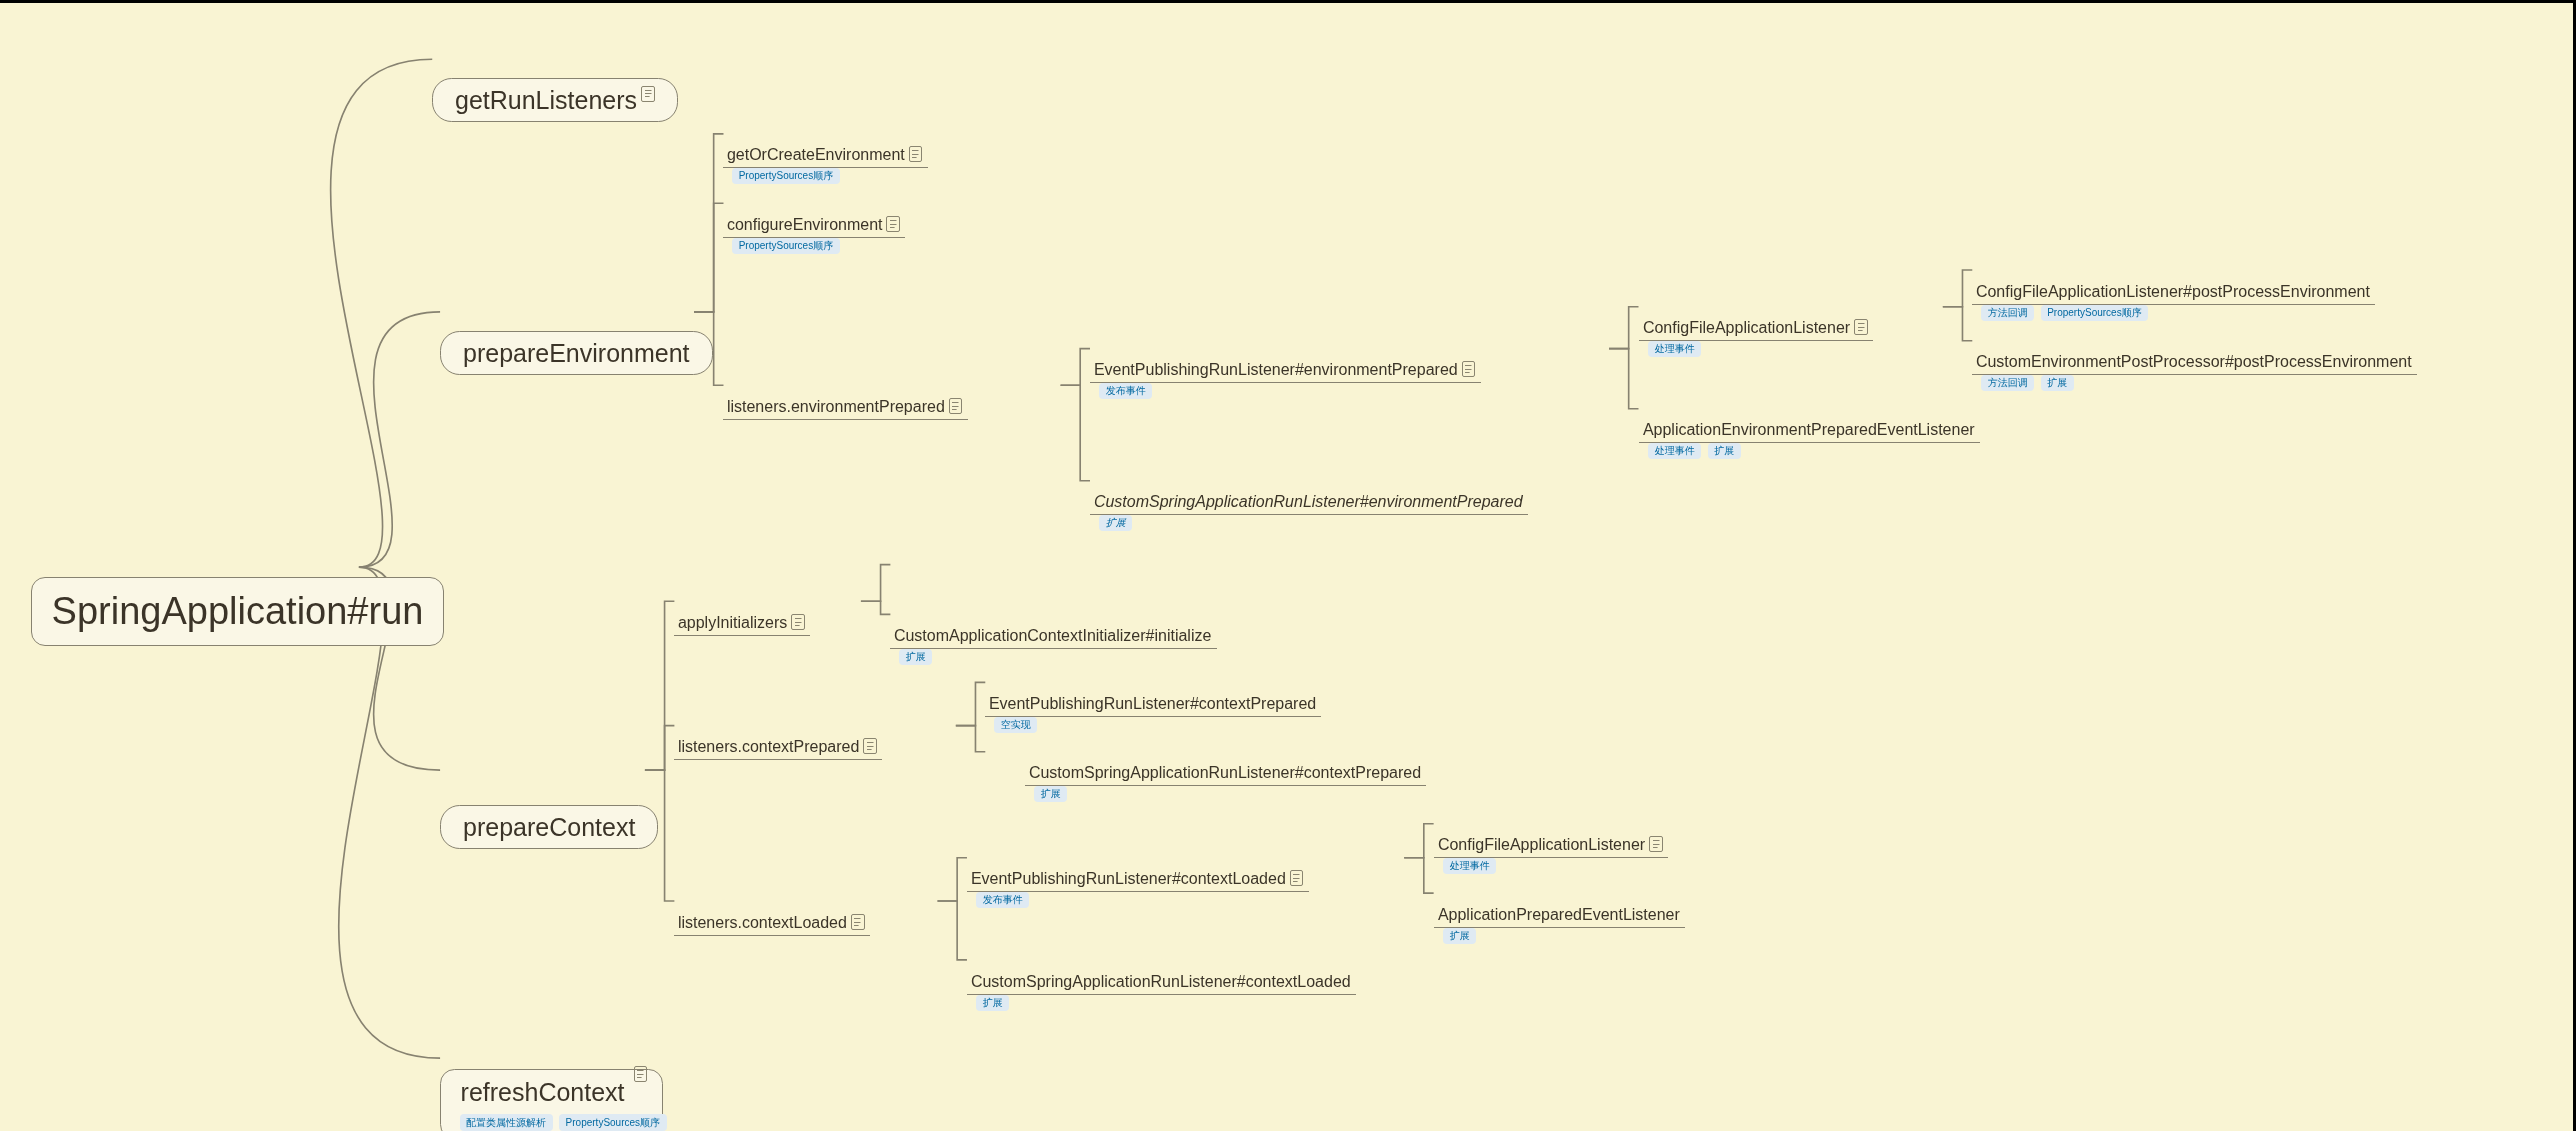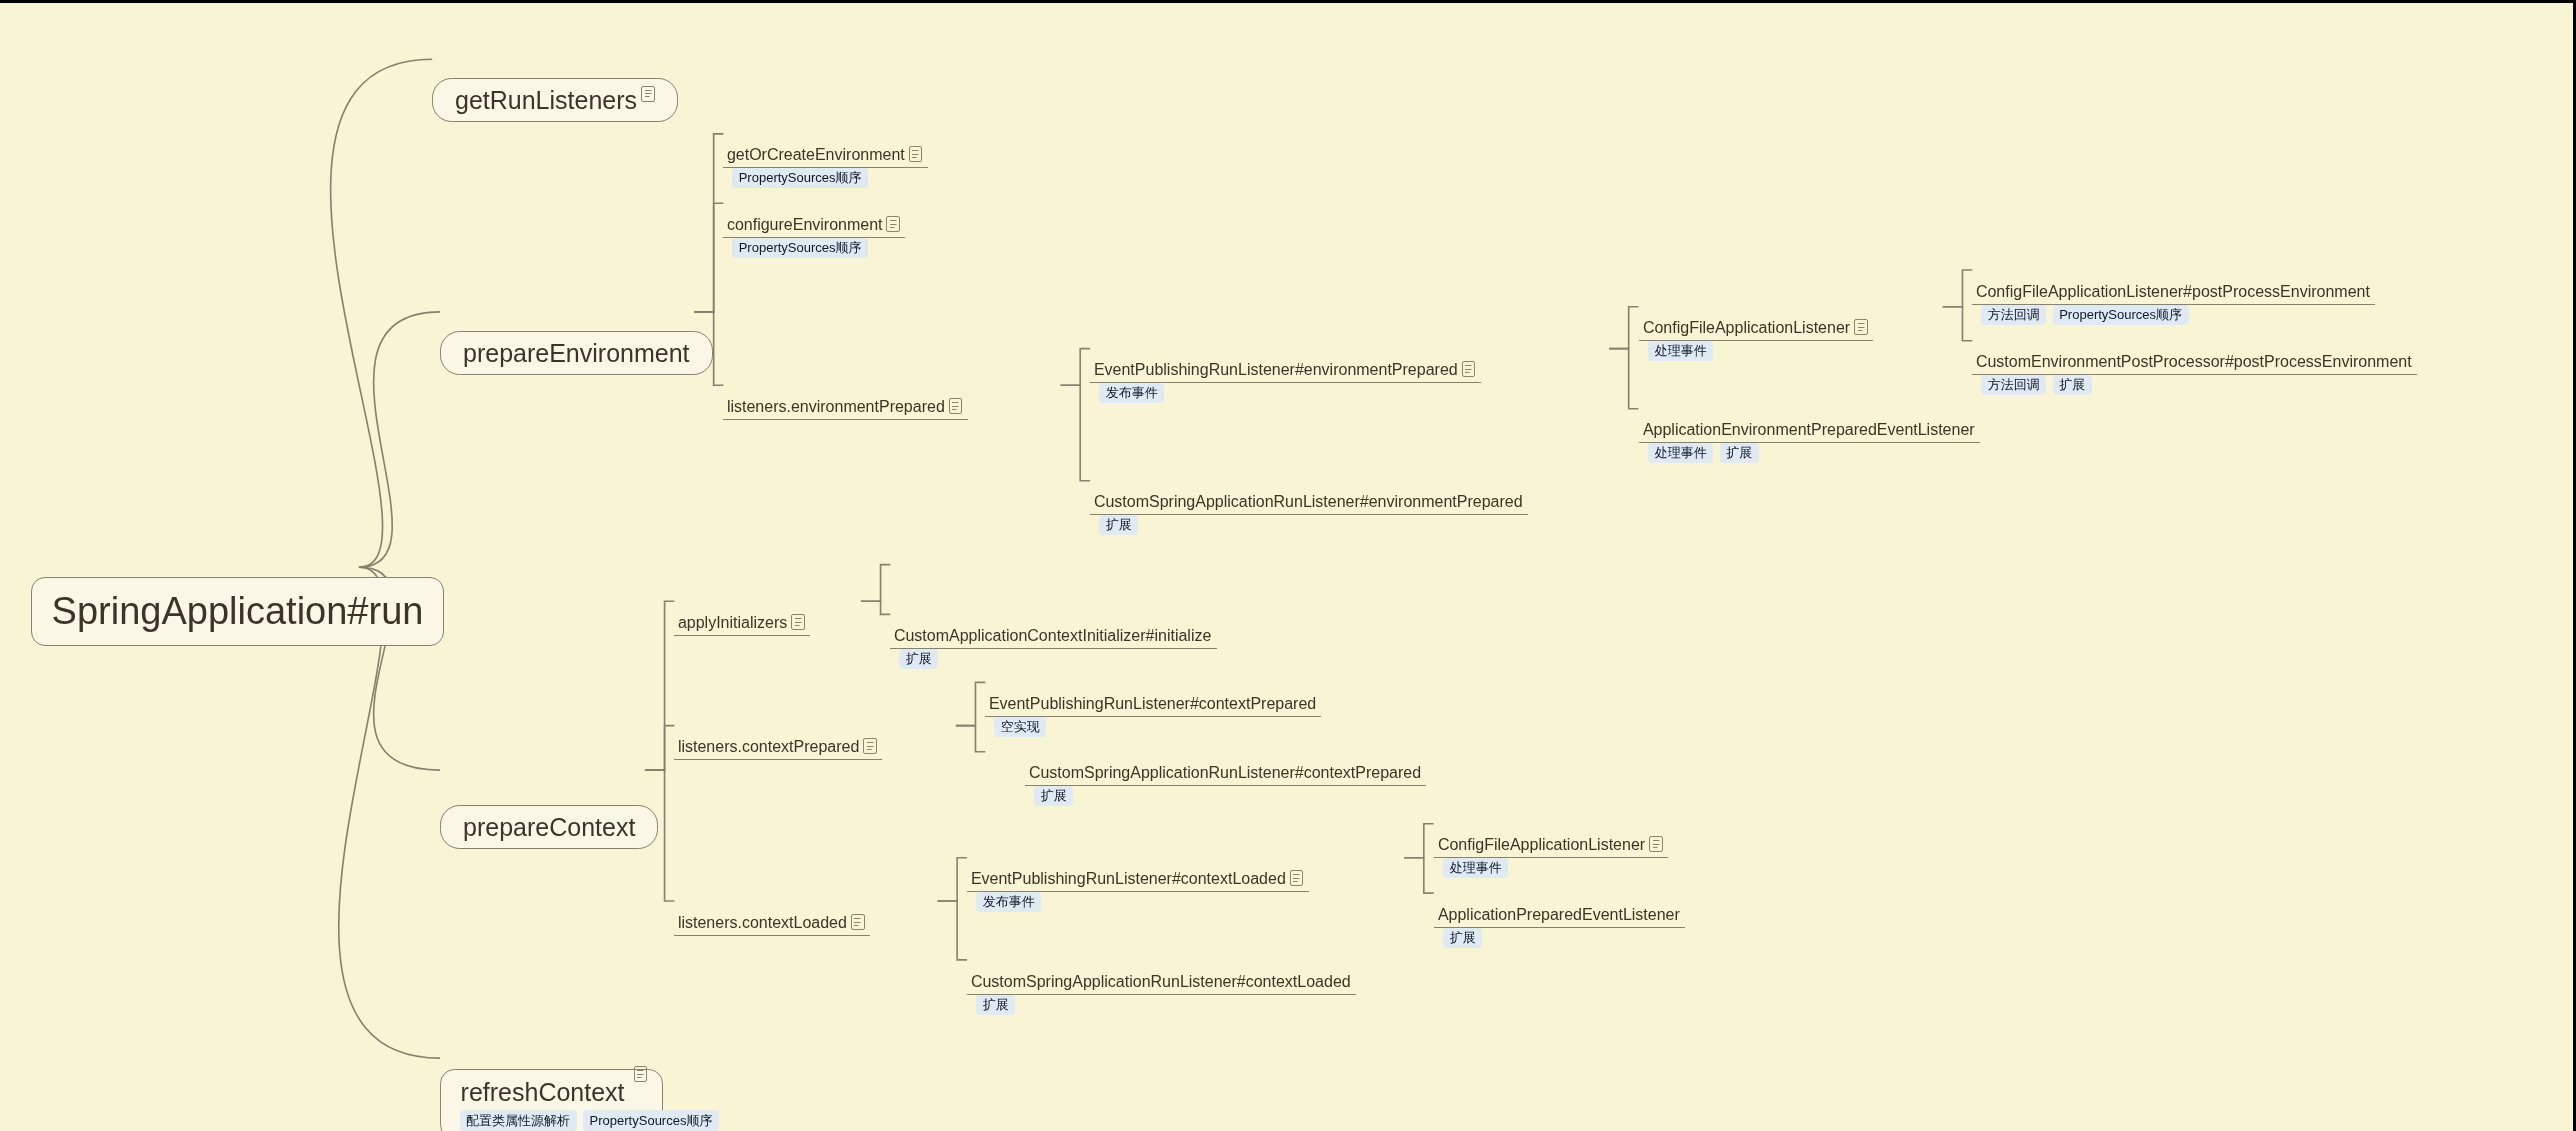--- a/index.html
+++ b/index.html
@@ -71,22 +71,22 @@
   .tags {
     position: absolute;
     left: 9.2px;
     top: 100%;
     margin-top: 3.9px;
     display: flex;
     gap: 6.5px;
   }
   .pill.refresh .tags { left: 19.6px; top: auto; bottom: 7.9px; margin-top: 0; }
   .tag {
-    font-size: 13px;
-    color: #0f172a;
+    font-size: 10px;
+    color: #0369a1;
     background: #dfeaf3;
     border-radius: 3.9px;
     padding: 1.3px 6.5px;
   }
   .tag.cn { font-family: "Microsoft YaHei", sans-serif; }
 </style>
 </head>
 <body>
 
 <div class="canvas">
@@ -168,21 +168,21 @@
 <div class="node" style="left:723px; top:355px;">
   <span class="underlined"><span>listeners.environmentPrepared</span><span class="note-icon"></span></span>
 </div>
 
 <div class="node" style="left:1090px; top:318px;">
   <span class="underlined"><span>EventPublishingRunListener#environmentPrepared</span><span class="note-icon"></span></span>
   <div class="tags">
         <span class="tag cn">发布事件</span>
       </div>
 </div>
-<div class="node" style="left:1090px; top:450px;">
+<div class="node" style="left:1090px; top:450px;font-style:italic;">
   <span class="underlined"><span>CustomSpringApplicationRunListener#environmentPrepared</span></span>
   <div class="tags">
         <span class="tag cn">扩展</span>
       </div>
 </div>
 
 <div class="node" style="left:1639px; top:276px;">
   <span class="underlined"><span>ConfigFileApplicationListener</span><span class="note-icon"></span></span>
   <div class="tags">
         <span class="tag cn">处理事件</span>

